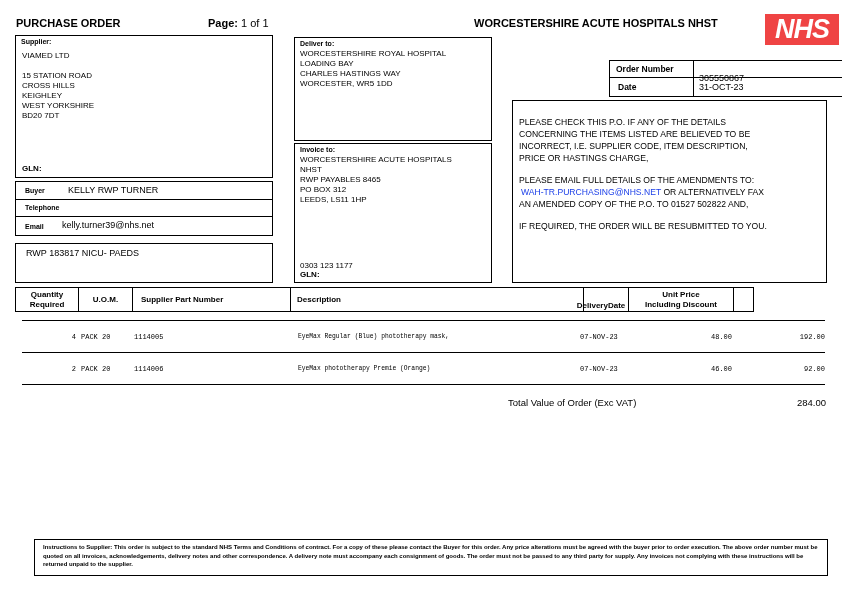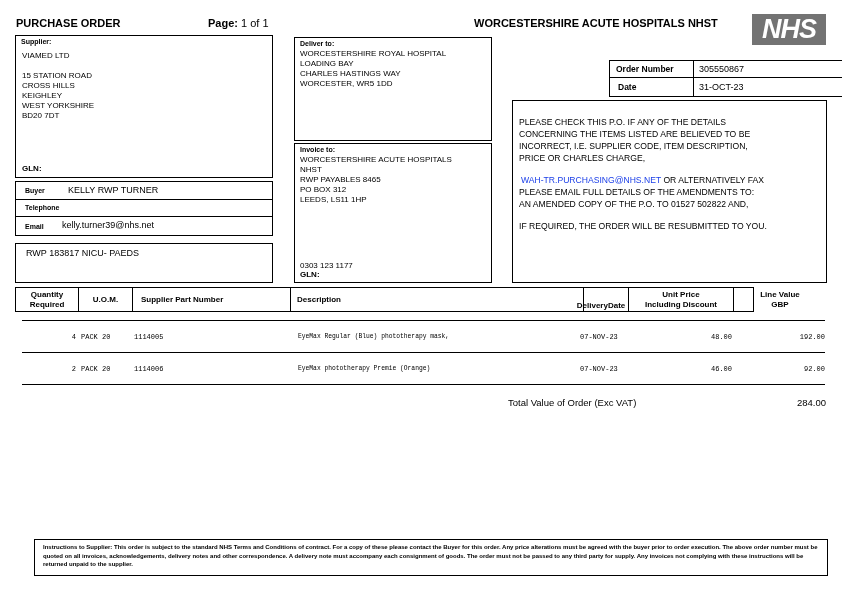--- a/index.html
+++ b/index.html
@@ -26,21 +26,21 @@
 </style>
 </head>
 <body>
 
 <div class="abs title" style="left:16px;top:17px;">PURCHASE ORDER</div>
 <div class="abs" style="left:208px;top:17px;font-size:11px;">
   <span class="b">Page:</span>
   <span>1 of 1</span>
 </div>
 <div class="abs title" style="left:474px;top:17px;">WORCESTERSHIRE ACUTE HOSPITALS NHST</div>
-<div class="nhs" style="background: #737373;">NHS</div>
+<div class="nhs" style="background: #ef4444; margin-left: 13px;">NHS</div>
 
 <div class="box" style="left:15px;top:35px;width:258px;height:143px;">
   <div class="abs lbl" style="left:5px;top:2px;">Supplier:</div>
   <div class="abs txt" style="left:6px;top:15px;">
     <span class="line" style="height:12px;">VIAMED LTD</span>
     <span class="line" style="height:8px;"></span>
     <span class="line">15 STATION ROAD</span>
     <span class="line">CROSS HILLS</span>
     <span class="line">KEIGHLEY</span>
     <span class="line">WEST YORKSHIRE</span>
@@ -89,39 +89,39 @@
   </div>
   <div class="abs txt" style="left:5px;top:117px;">0303 123 1177</div>
   <div class="abs txt b" style="left:5px;top:126px;">GLN:</div>
 </div>
 
 <div class="box" style="left:609px;top:60px;width:251px;height:37px;">
   <div class="abs" style="left:0;top:0;width:84px;height:17px;border-right:1.5px solid #000;border-bottom:1.5px solid #000;box-sizing:border-box;">
     <span class="abs b" style="left:6px;top:3px;font-size:8.5px;">Order Number</span>
   </div>
   <div class="abs" style="left:84px;top:0;right:0;height:17px;border-bottom:1.5px solid #000;box-sizing:border-box;">
-    <span class="abs" style="left:5px;top:3px;font-size:9px;">305550867</span>
+    <span class="abs" style="left:5px;top:12px;font-size:9px;">305550867</span>
   </div>
   <div class="abs" style="left:0;top:17px;width:84px;height:18px;border-right:1.5px solid #000;box-sizing:border-box;">
     <span class="abs b" style="left:8px;top:4px;font-size:8.5px;">Date</span>
   </div>
   <div class="abs" style="left:84px;top:17px;right:0;height:18px;">
     <span class="abs" style="left:5px;top:4px;font-size:9px;">31-OCT-23</span>
   </div>
 </div>
 
 <div class="box" style="left:512px;top:100px;width:315px;height:183px;">
   <div class="abs" style="left:6px;top:15px;font-size:8.6px;line-height:12px;">
     <span class="line">PLEASE CHECK THIS P.O.  IF ANY OF THE DETAILS</span>
     <span class="line">CONCERNING THE ITEMS LISTED ARE BELIEVED TO BE</span>
     <span class="line">INCORRECT, I.E. SUPPLIER CODE, ITEM DESCRIPTION,</span>
-    <span class="line">PRICE OR CHARLES CHARGE,</span>
+    <span class="line">PRICE OR HASTINGS CHARGE,</span>
     <span class="line" style="height:10px;"></span>
+    <span class="line">PLEASE EMAIL FULL DETAILS OF THE AMENDMENTS TO:</span>
     <span class="line"><a class="email-link" style="margin-left: 2px; color: rgb(26, 62, 232);">WAH-TR.PURCHASING@NHS.NET</a><span> OR ALTERNATIVELY FAX</span></span>
-    <span class="line">PLEASE EMAIL FULL DETAILS OF THE AMENDMENTS TO:</span>
     <span class="line">AN AMENDED COPY OF THE P.O. TO 01527 502822 AND,</span>
     <span class="line" style="height:10px;"></span>
     <span class="line">IF REQUIRED, THE ORDER WILL BE RESUBMITTED TO YOU.</span>
   </div>
 </div>
 
 <div class="box" style="left:15px;top:287px;width:739px;height:25px;">
   <div class="hcell" style="left:0;width:63px;justify-content:center;text-align:center;flex-direction:column;">
     <span>Quantity</span>
     <span>Required</span>
@@ -135,24 +135,20 @@
   <div class="hcell" style="left:275px;width:293px;padding-left:6px;">
     <span>Description</span>
   </div>
   <div class="hcell" style="left:568px;width:45px;flex-direction:row;align-items:flex-end;justify-content:center;padding-right:10px;text-align:right;">
     <span>Delivery</span>
     <span>Date</span>
   </div>
   <div class="hcell" style="left:613px;width:105px;flex-direction:column;justify-content:center;text-align:center;align-items:center;">
     <span>Unit Price</span>
     <span>Including Discount</span>
-  </div>
-  <div class="hcell last" style="left:718px;width:92px;flex-direction:column;justify-content:center;text-align:center;">
-    <span>Line Value</span>
-    <span>GBP</span>
   </div>
 </div>
 <div class="hr" style="left:22px;top:320px;width:803px;"></div>
 
 <div class="abs" style="left:0;top:333px;width:842px;height:12px;">
   <span class="abs mono" style="left:60px;top:0;width:16px;text-align:right;">4</span>
   <span class="abs mono" style="left:81px;top:0;">PACK 20</span>
   <span class="abs mono" style="left:134px;top:0;">1114005</span>
   <span class="abs mono" style="left:298px;top:0;font-size:6.3px;">EyeMax Regular (Blue) phototherapy mask,</span>
   <span class="abs mono" style="left:580px;top:0;">07-NOV-23</span>

